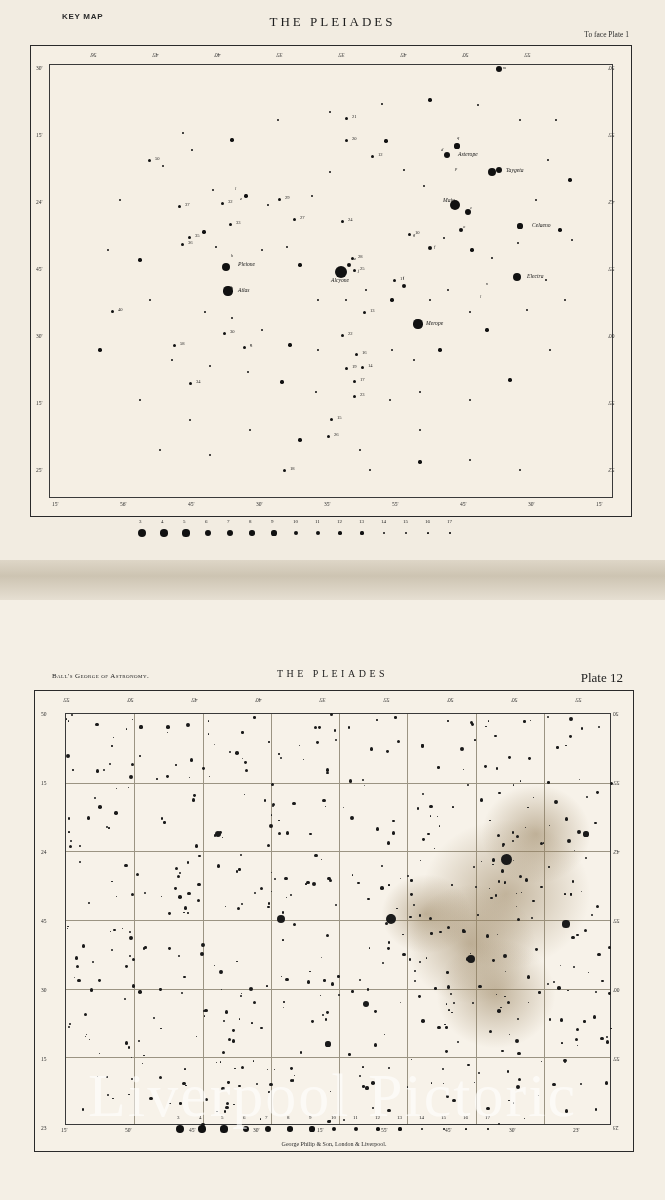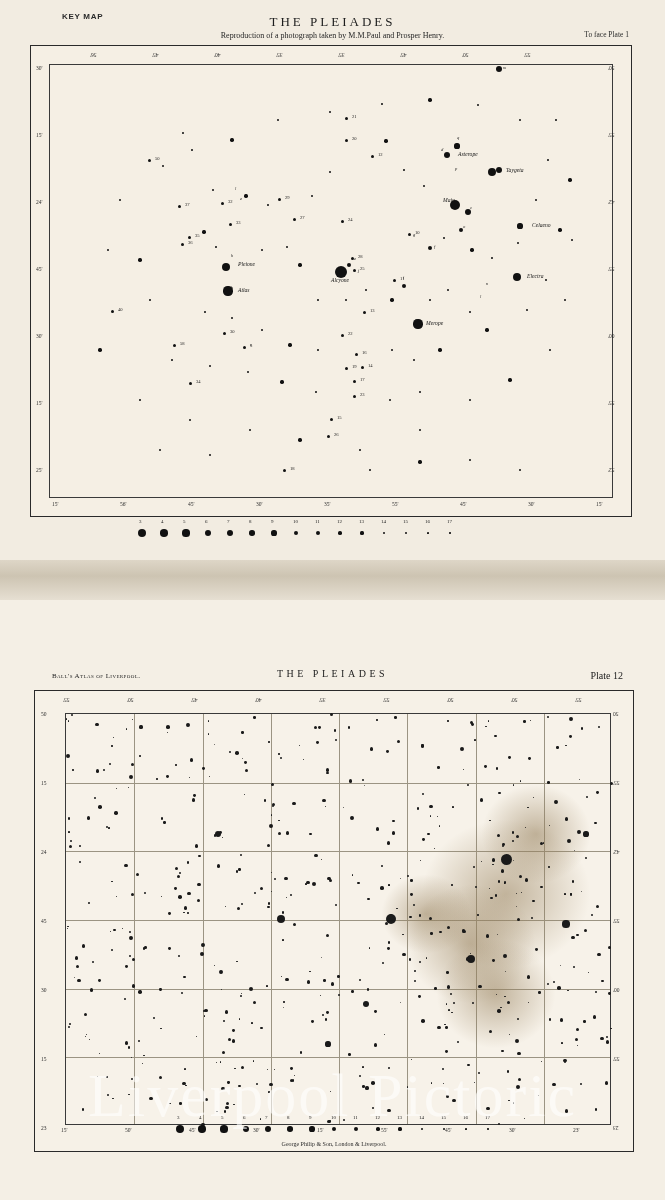--- a/index.html
+++ b/index.html
@@ -54,21 +54,21 @@
 
   .legend{position:absolute;left:0;width:100%;}
   .legend .ldot{position:absolute;border-radius:50%;background:#111;}
   .legend .lnum{position:absolute;font-size:5px;color:#222;}
 
   
   .b-title{position:absolute;width:100%;text-align:center;top:668px;
     font-size:10px;letter-spacing:3.5px;color:#1d1d1d;}
   .b-left{position:absolute;left:52px;top:672px;font-size:7px;letter-spacing:.4px;color:#222;
      font-variant:small-caps;}
-  .b-right{position:absolute;right:42px;top:670px;font-size:10px;color:#222;}
+  .b-right{position:absolute;right:42px;top:670px;font-size:13px;color:#222;}
   #bot-frame{left:34px;top:690px;width:598px;height:460px;background:#f6f1e7;}
   #bot-inner{left:30px;top:22px;right:22px;bottom:26px;background:#f7f2e9;}
   .grid-v{position:absolute;top:0;bottom:0;width:1px;background:#9b9483;}
   .grid-h{position:absolute;left:0;right:0;height:1px;background:#9b9483;}
   .bstar{position:absolute;border-radius:50%;background:#1a1a1a;}
   .neb{position:absolute;border-radius:50%;
      background:radial-gradient(ellipse at center, rgba(150,128,92,.55), rgba(150,128,92,0) 70%);}
   .imprint{position:absolute;width:100%;text-align:center;bottom:4px;font-size:6px;color:#2b2b2b;}
   .watermark{
     position:absolute;left:0;top:1060px;width:665px;text-align:center;
@@ -76,21 +76,20 @@
     font-family:"Liberation Serif",serif;pointer-events:none;
   }
 </style>
 </head>
 <body>
 
 <div class="page" id="page-top">
 
   <div class="keymap-label">KEY MAP</div>
   <div class="maintitle">THE PLEIADES</div>
-  <div class="subtitle">Reproduction of a photograph taken by M.M.Paul and Prosper Henry.</div>
   <div class="toface">To face Plate 1</div>
 
   <div class="frame-outer" id="top-frame">
     <div class="frame-inner" id="top-inner"></div>
   </div>
 <div class="tick rot" style="left: 90px; top: 52px;">56'</div>
     <div class="tick rot" style="left: 152px; top: 52px;">45'</div>
     <div class="tick rot" style="left: 214px; top: 52px;">40'</div>
     <div class="tick rot" style="left: 276px; top: 52px;">35'</div>
     <div class="tick rot" style="left: 338px; top: 52px;">35'</div>
@@ -339,21 +338,21 @@
       <div class="ldot" style="left: 449.2px; top: 7.2px; width: 1.6px; height: 1.6px;"></div>
       <div class="lnum" style="left: 447px; top: -6px;">17</div>
     </div>
   </div>
 
 <div id="gutter"></div>
 
 <div class="page" id="page-bottom"></div>
 
 <div class="b-title">THE PLEIADES</div>
-<div class="b-left">Ball's Atlas of Liverpool.</div>
+<div class="b-left">Ball's George of Astronomy.</div>
 <div class="b-right">Plate 12</div>
 
 <div class="frame-outer" id="bot-frame">
   <div class="frame-inner" id="bot-inner">
       <div class="grid-v" style="left: 68.25px;"></div>
       <div class="grid-v" style="left: 136.5px;"></div>
       <div class="grid-v" style="left: 204.75px;"></div>
       <div class="grid-v" style="left: 273px;"></div>
       <div class="grid-v" style="left: 341.25px;"></div>
       <div class="grid-v" style="left: 409.5px;"></div>

